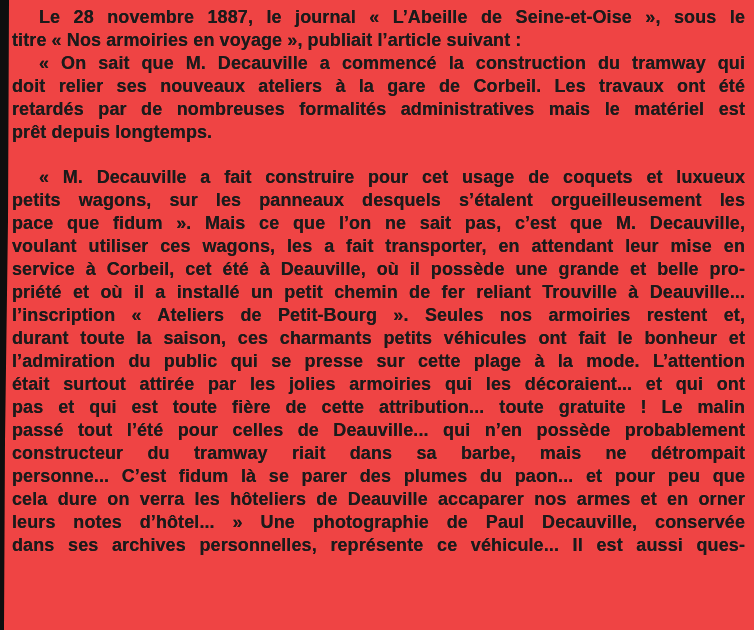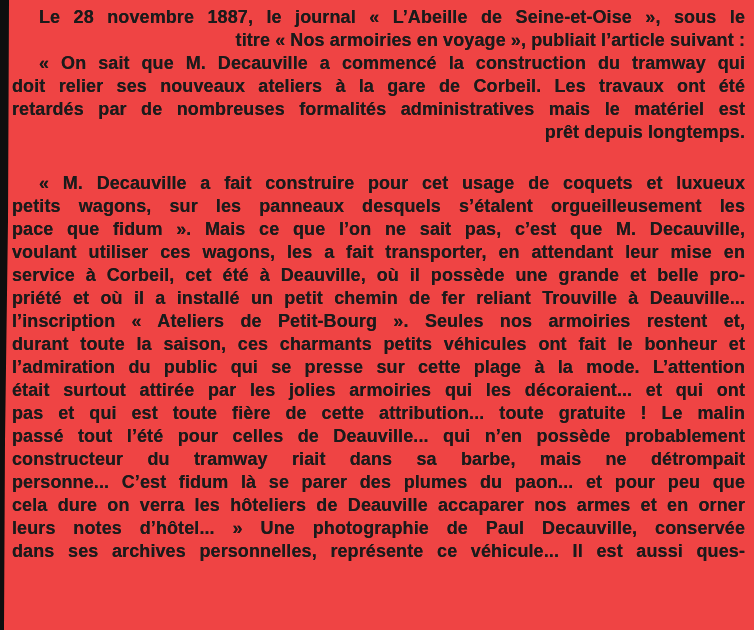--- a/index.html
+++ b/index.html
@@ -33,21 +33,21 @@
     font-size: 18px;
     font-weight: 600;
     line-height: 23px;
     letter-spacing: 0.1px;
     text-shadow: 0 0 0.5px rgba(20,20,20,0.75);
   }
   .paragraph { margin: 0; }
   .line {
     height: 23px;
     overflow: hidden;
-    text-align: right;
+    text-align: left;
     white-space: nowrap;
   }
   .line.fill {
     white-space: normal;
     text-align: justify;
     -moz-text-align-last: justify;
     text-align-last: justify;
     word-spacing: 0.5px;
   }
   .line.indent { padding-left: 27px; }
@@ -61,21 +61,21 @@
       <div class="paragraph">
         <div class="line indent fill">Le 28 novembre 1887, le journal « L’Abeille de Seine-et-Oise », sous le</div>
         <div class="line">titre « Nos armoiries en voyage », publiait l’article suivant :</div>
       </div>
       <div class="paragraph">
         <div class="line indent fill">« On sait que M. Decauville a commencé la construction du tramway qui</div>
         <div class="line fill">doit relier ses nouveaux ateliers à la gare de Corbeil. Les travaux ont été</div>
         <div class="line fill">retardés par de nombreuses formalités administratives mais le matériel est</div>
         <div class="line">prêt depuis longtemps.</div>
       </div>
-      <div class="paragraph" style="margin-top: 28px;">
+      <div class="paragraph" style="margin-top: 22px;">
         <div class="line indent fill">« M. Decauville a fait construire pour cet usage de coquets et luxueux</div>
         <div class="line fill">petits wagons, sur les panneaux desquels s’étalent orgueilleusement les</div>
         <div class="line fill">pace que fidum ». Mais ce que l’on ne sait pas, c’est que M. Decauville,</div>
         <div class="line fill">voulant utiliser ces wagons, les a fait transporter, en attendant leur mise en</div>
         <div class="line fill">service à Corbeil, cet été à Deauville, où il possède une grande et belle pro-</div>
         <div class="line fill">priété et où il a installé un petit chemin de fer reliant Trouville à Deauville...</div>
         <div class="line fill">l’inscription « Ateliers de Petit-Bourg ». Seules nos armoiries restent et,</div>
         <div class="line fill">durant toute la saison, ces charmants petits véhicules ont fait le bonheur et</div>
         <div class="line fill">l’admiration du public qui se presse sur cette plage à la mode. L’attention</div>
         <div class="line fill">était surtout attirée par les jolies armoiries qui les décoraient... et qui ont</div>

